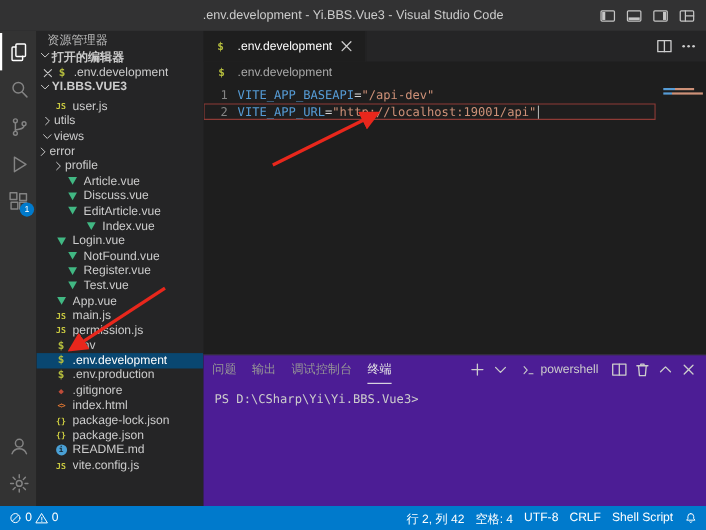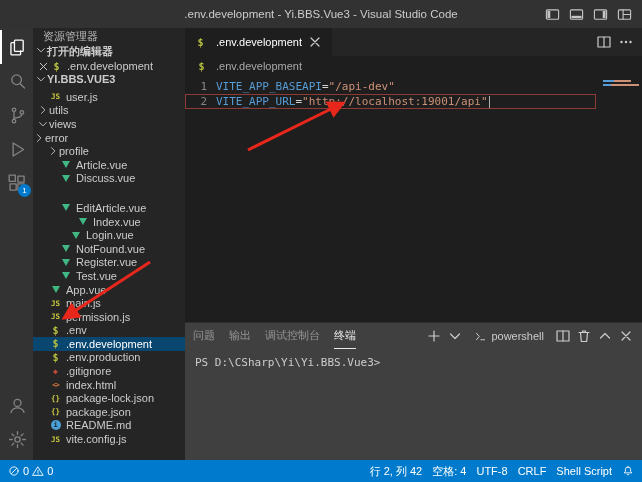--- a/index.html
+++ b/index.html
@@ -76,21 +76,21 @@
   .ln { width:22px; flex:none; text-align:right; color:#858585; margin-right:9px; }
   .tok-key { color:#569cd6; }
   .tok-operator { color:#d4d4d4; }
   .tok-string { color:#ce9178; }
   .cursor { display:inline-block; width:1.5px; height:12px; background:#aeafad; margin-left:1px; vertical-align:middle; }
   .minimap { position:absolute; top:0; right:0; width:42px; height:100%; background:#1e1e1e; }
   .mm-l1 { width:28px; height:2px; margin:4px 0 2px 3px; background:linear-gradient(90deg,#569cd6 0 11px,#ce9178 11px 100%); }
   .mm-l2 { width:36px; height:2px; margin-left:3px; background:linear-gradient(90deg,#569cd6 0 8px,#ce9178 8px 100%); }
 
   
-  .panel { height:138px; flex:none; display:flex; flex-direction:column; border-top:1px solid #303031; background:#404040; }
+  .panel { height:138px; flex:none; display:flex; flex-direction:column; border-top:1px solid #303031; background:#4c1d95; }
   .panel-header { height:26px; flex:none; display:flex; align-items:center; padding:0 8px; }
   .panel-tabs { display:flex; gap:14px; }
   .panel-tab { height:26px; display:flex; align-items:center; color:#969696; cursor:pointer; border-bottom:1px solid transparent; font-size:11px; }
   .panel-tab.active { color:#e7e7e7; border-bottom-color:#e7e7e7; }
   .panel-actions { margin-left:auto; display:flex; align-items:center; gap:5px; }
   .shell-item { display:flex; align-items:center; gap:4px; padding:0 6px; color:#cccccc; cursor:pointer; }
   .shell-item .icon { width:13px; height:13px; display:inline-flex; }
   .terminal-content { flex:1; padding:7px 10px; font-family:"DejaVu Sans Mono","Liberation Mono",monospace; font-size:11px; color:#cccccc; }
 
   
@@ -282,35 +282,35 @@
             </span>
             <span class="tree-label">Article.vue</span>
           </div>
           <div class="tree-row" style="padding-left: 14px;">
             <span class="twistie-space"></span>
             <span class="ficon">
               <span class="vue-tri"></span>
             </span>
             <span class="tree-label">Discuss.vue</span>
           </div>
-          <div class="tree-row" style="padding-left: 14px; margin-top: 16px;">
+          <div class="tree-row" style="padding-left: 14px;">
             <span class="twistie-space"></span>
             <span class="ficon">
               <span class="vue-tri"></span>
             </span>
             <span class="tree-label">EditArticle.vue</span>
           </div>
           <div class="tree-row" style="padding-left: 31px;">
             <span class="twistie-space"></span>
             <span class="ficon">
               <span class="vue-tri"></span>
             </span>
             <span class="tree-label">Index.vue</span>
           </div>
-          <div class="tree-row" style="padding-left: 24px;">
+          <div class="tree-row" style="padding-left: 4px;">
             <span class="twistie-space"></span>
             <span class="ficon">
               <span class="vue-tri"></span>
             </span>
             <span class="tree-label">Login.vue</span>
           </div>
           <div class="tree-row" style="padding-left: 14px;">
             <span class="twistie-space"></span>
             <span class="ficon">
               <span class="vue-tri"></span>

